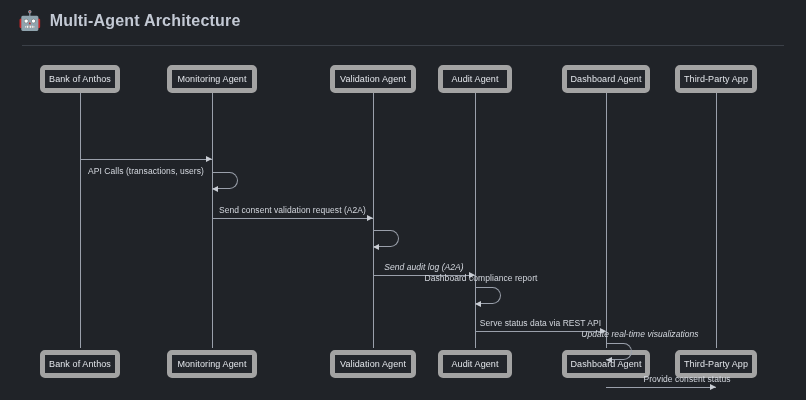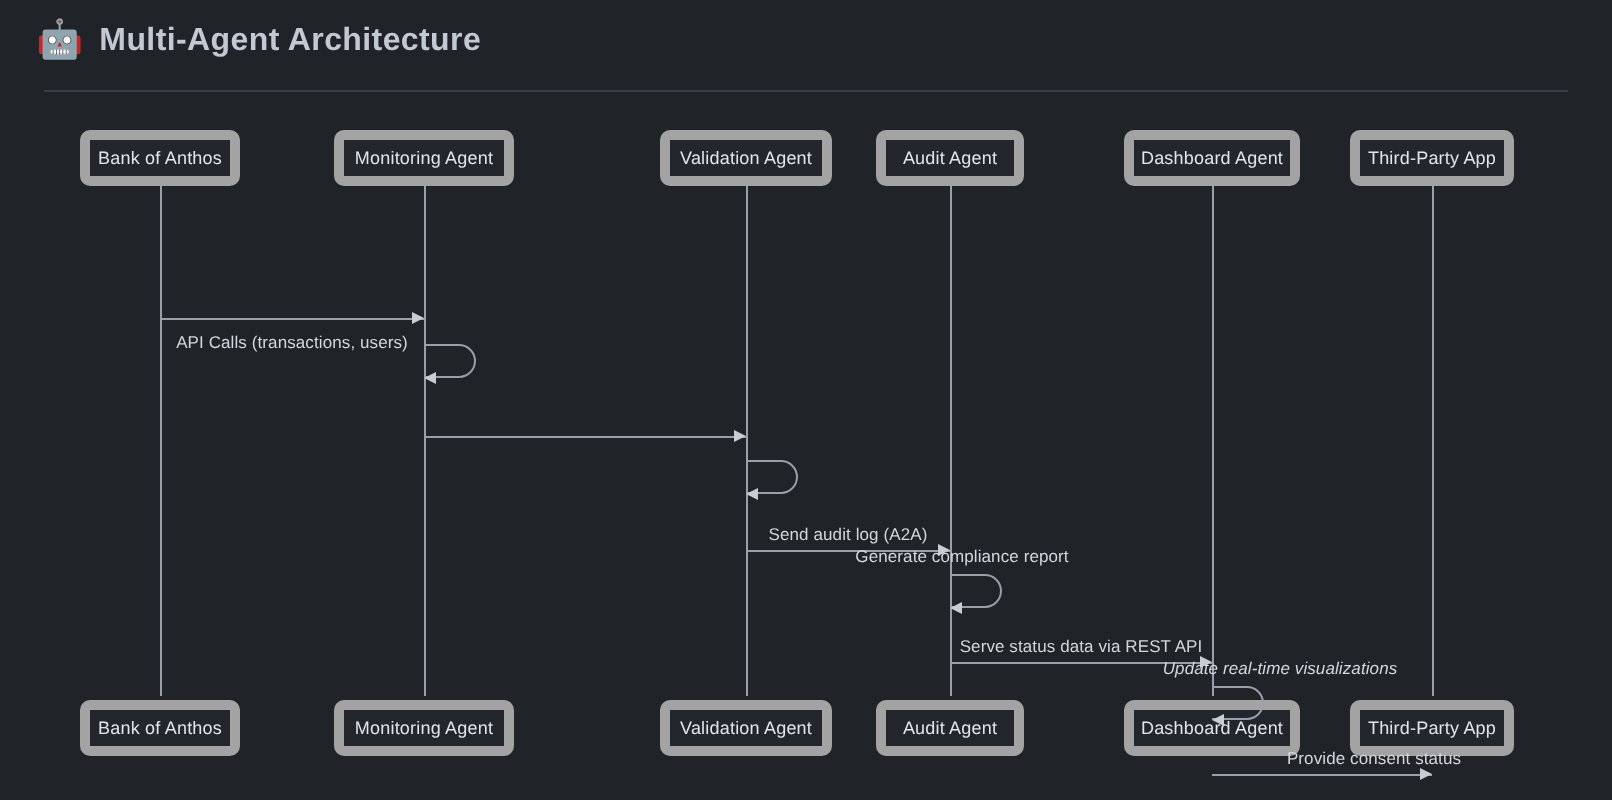--- a/index.html
+++ b/index.html
@@ -163,28 +163,29 @@
     <div class="lifeline" style="left: 716px;"></div>
     <div class="participant-box top" style="width: 82px; left: 675px;">Third-Party App</div>
     <div class="participant-box bot" style="width: 82px; left: 675px;">Third-Party App</div>
     <div class="msg-line" style="left: 80px; top: 113px; width: 132px;"></div>
     <div class="msg-arrow" style="left: 206px; top: 110px;"></div>
     <div class="msg-label" style="top: 100px; left: 146px; transform: translateX(-50%); margin-top: 20px;">API Calls (transactions, users)</div>
     <div class="self-loop" style="left: 212px; top: 126px;"></div>
     <div class="self-arrow" style="left: 212px; top: 139.5px;"></div>
     <div class="msg-line" style="left: 212px; top: 172px; width: 161px;"></div>
     <div class="msg-arrow" style="left: 367px; top: 169px;"></div>
+    <div class="msg-label" style="top: 159px; left: 292.5px; transform: translateX(-50%);">Send consent validation request (A2A)</div>
     <div class="self-loop" style="left: 373px; top: 184px;"></div>
     <div class="self-arrow" style="left: 373px; top: 197.5px;"></div>
     <div class="msg-line" style="left: 373px; top: 229px; width: 102px;"></div>
     <div class="msg-arrow" style="left: 469px; top: 226px;"></div>
-    <div class="msg-label" style="top: 216px; left: 424px; transform: translateX(-50%);">Send audit log (A2A)</div>
+    <div class="msg-label" style="top: 216px; left: 424px; transform: translateX(-50%); font-style: italic;">Send audit log (A2A)</div>
     <div class="self-loop" style="left: 475px; top: 241px;"></div>
     <div class="self-arrow" style="left: 475px; top: 254.5px;"></div>
-    <div class="msg-label" style="top: 227px; left: 481px; transform: translateX(-50%);">Generate compliance report</div>
+    <div class="msg-label" style="top: 227px; left: 481px; transform: translateX(-50%);">Dashboard compliance report</div>
     <div class="msg-line" style="left: 475px; top: 285px; width: 131px;"></div>
     <div class="msg-arrow" style="left: 600px; top: 282px;"></div>
     <div class="msg-label" style="top: 272px; left: 540.5px; transform: translateX(-50%);">Serve status data via REST API</div>
     <div class="self-loop" style="left: 606px; top: 297px;"></div>
     <div class="self-arrow" style="left: 606px; top: 310.5px;"></div>
     <div class="msg-label" style="top: 283px; left: 640px; transform: translateX(-50%); font-style: italic;">Update real-time visualizations</div>
     <div class="msg-line" style="left: 606px; top: 341px; width: 110px;"></div>
     <div class="msg-arrow" style="left: 710px; top: 338px;"></div>
     <div class="msg-label" style="top: 328px; left: 687px; transform: translateX(-50%);">Provide consent status</div>
   </div>

